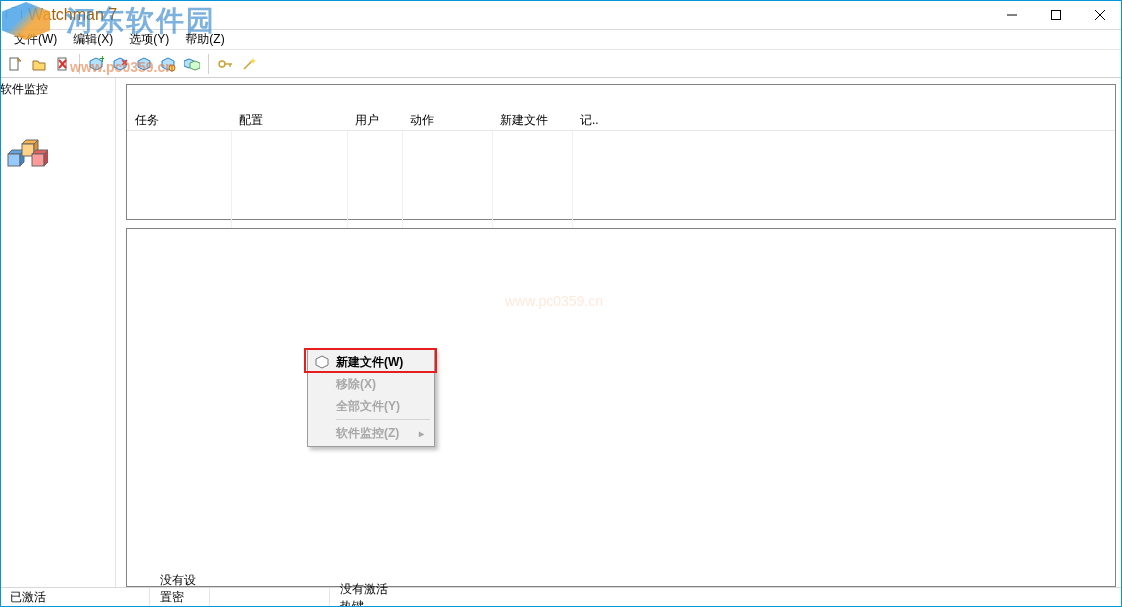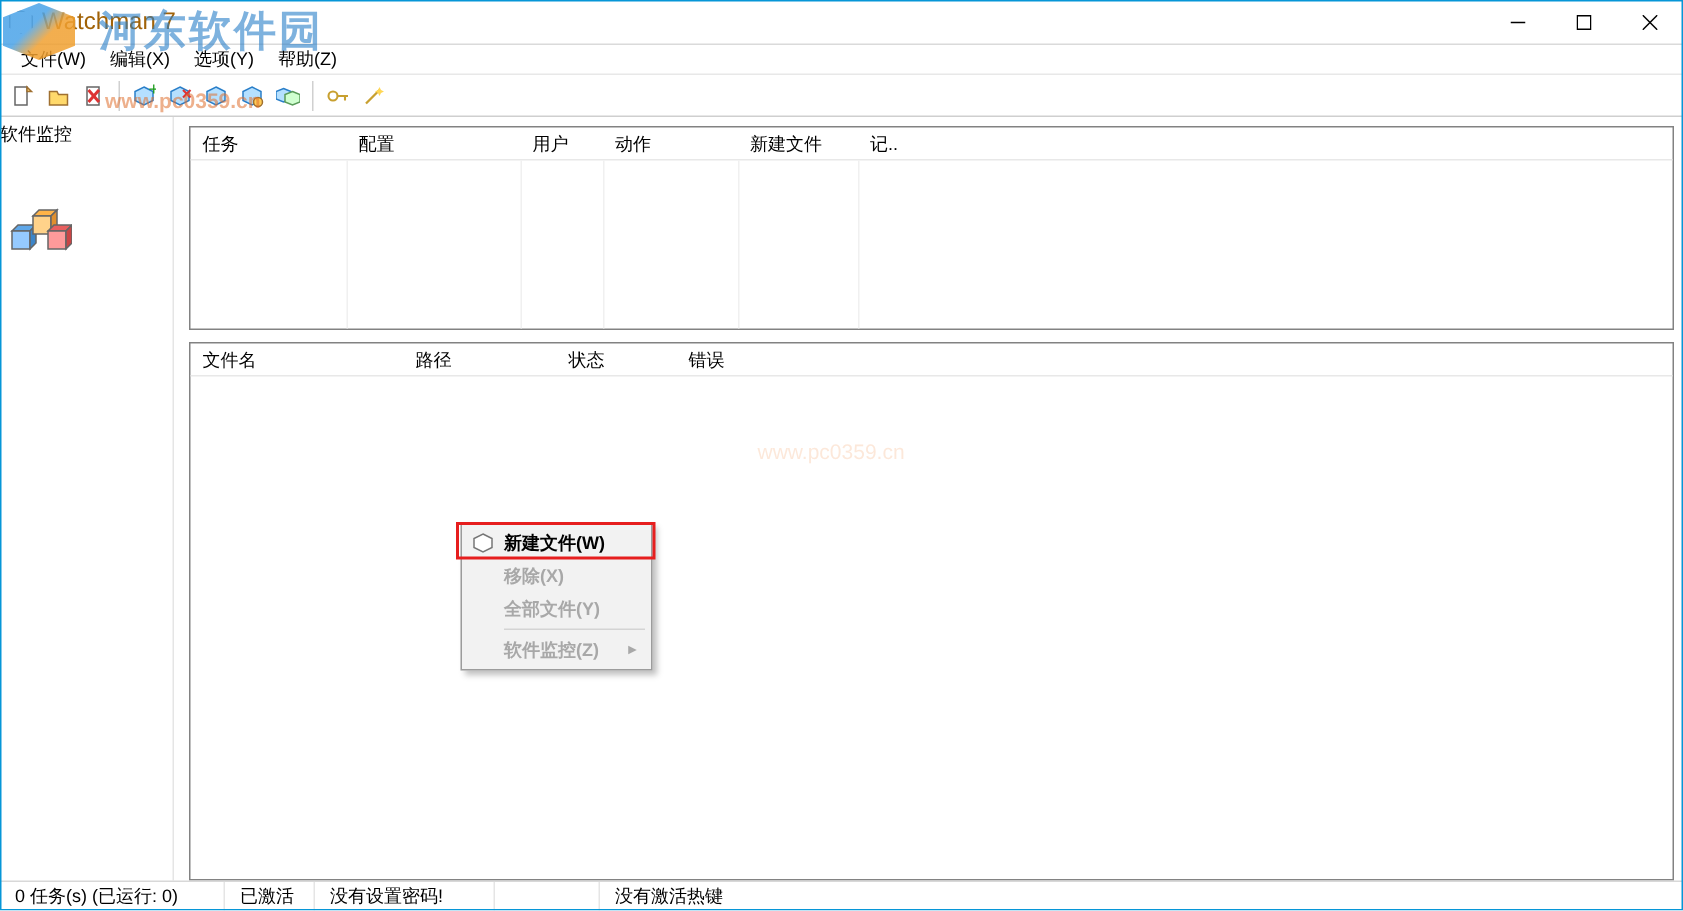--- a/index.html
+++ b/index.html
@@ -172,20 +172,21 @@
   background: #fff;
   position: relative;
 }
 .panel.top { height: 136px; }
 .panel.bottom { flex: 1; }
 
 .panel-headers {
   display: flex;
   height: 22px;
   border-bottom: 1px solid #e8e8e8;
+  margin-top: 24px;
 }
 .ph-cell {
   padding: 3px 8px;
   color: #000;
 }
 .top .ph-cell:nth-child(1){ width: 104px; }
 .top .ph-cell:nth-child(2){ width: 116px; }
 .top .ph-cell:nth-child(3){ width: 55px; }
 .top .ph-cell:nth-child(4){ width: 90px; }
 .top .ph-cell:nth-child(5){ width: 80px; }
@@ -427,26 +428,20 @@
           <div class="col-sep" style="left:104px"></div>
           <div class="col-sep" style="left:220px"></div>
           <div class="col-sep" style="left:275px"></div>
           <div class="col-sep" style="left:365px"></div>
           <div class="col-sep" style="left:445px"></div>
         </div>
       </div>
     </div>
 
     <div class="panel bottom">
-      <div class="panel-headers">
-        <div class="ph-cell">文件名</div>
-        <div class="ph-cell">路径</div>
-        <div class="ph-cell">状态</div>
-        <div class="ph-cell">错误</div>
-      </div>
       <div class="panel-body"></div>
     </div>
   </div>
 </div>
 
 <div class="context-menu">
   <div class="ctx-item">
     <svg class="ctx-icon" viewBox="0 0 14 14">
         <polygon points="7,1 13,4 13,10 7,13 1,10 1,4" fill="#fff" stroke="#777"></polygon>
       </svg>
@@ -459,18 +454,17 @@
     <span>全部文件(Y)</span>
   </div>
   <div class="ctx-sep"></div>
   <div class="ctx-item disabled has-sub">
     <span>软件监控(Z)</span>
   </div>
 </div>
 <div class="red-highlight"></div>
 
 <div class="status-bar">
-  <div class="status-cell">0 任务(s) (已运行: 0)</div>
   <div class="status-cell">已激活</div>
   <div class="status-cell">没有设置密码!</div>
   <div class="status-cell"></div>
   <div class="status-cell" style="border-right:none">没有激活热键</div>
 </div>
 
 </body></html>

